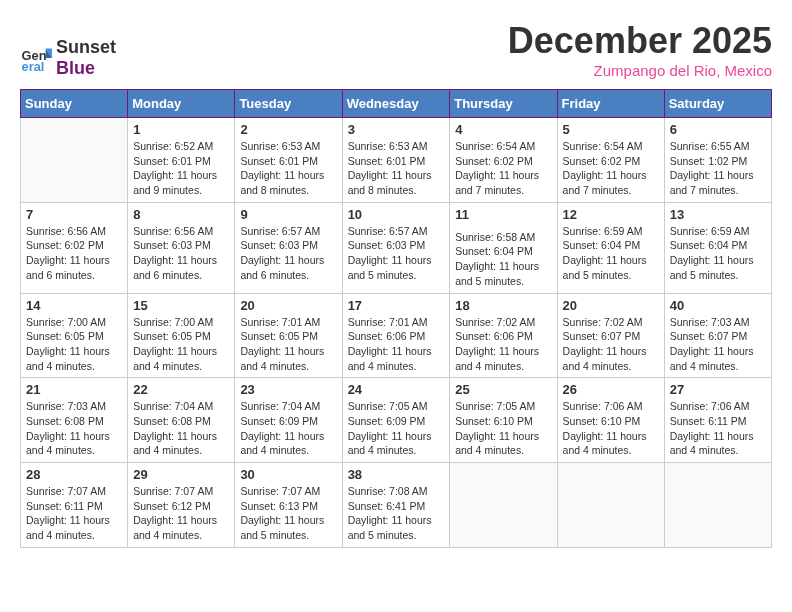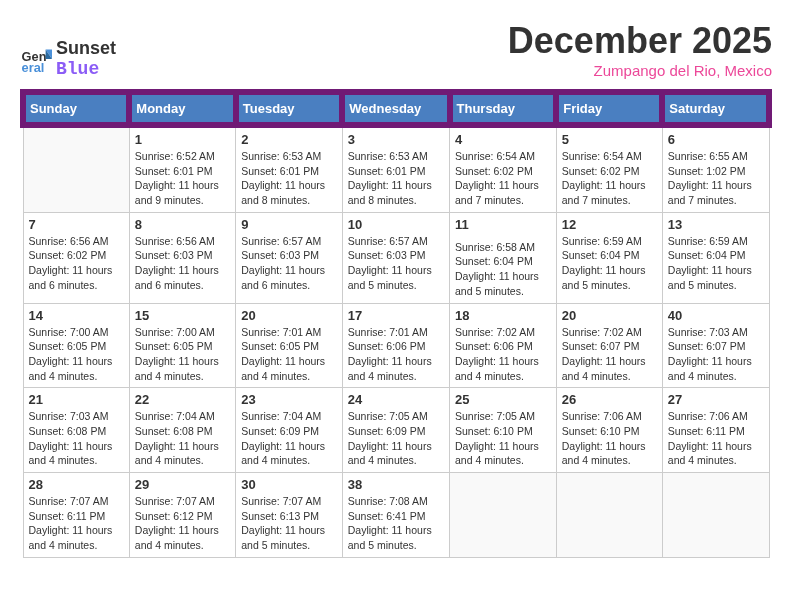--- a/index.html
+++ b/index.html
@@ -42,21 +42,21 @@
       border-collapse: collapse;
       font-size: 11px;
     }
     thead tr th {
       background: #4a7fc1;
       color: #fff;
       padding: 6px 4px;
       text-align: left;
       font-size: 13px;
       font-weight: bold;
-      border: 6px solid #701a75;
+      border: 1px solid #701a75;
     }
     tbody tr td {
       border: 1px solid #ccc;
       padding: 4px 5px;
       vertical-align: top;
       width: 108px;
       min-height: 80px;
       color: #333;
       background: #fff;
     }
@@ -81,21 +81,21 @@
 <div class="header">
   <div class="logo">
     <svg class="logo-icon" viewBox="0 0 40 40">
       <text x="2" y="22" font-size="16" font-weight="bold" fill="#333">Gen</text>
       <text x="2" y="36" font-size="16" font-weight="bold" fill="#4a90d9">eral</text>
       <polygon points="32,8 40,8 40,20" fill="#4a90d9"></polygon>
       <polygon points="32,8 40,20 32,20" fill="#2a6aa0"></polygon>
     </svg>
     <div>
       <div style="font-size:18px;font-weight:bold;color:#333;">Sunset</div>
-      <div style="font-size:18px;font-weight:bold;color:#8b5cf6;font-family:Liberation Mono, monospace;">Blue</div>
+      <div style="font-size:18px;font-weight:bold;color:#701a75;">Blue</div>
     </div>
   </div>
   <div class="title-block">
     <div class="month-title">December 2025</div>
     <div class="location">Zumpango del Rio, Mexico</div>
   </div>
 </div>
 
 <table>
   <thead>

